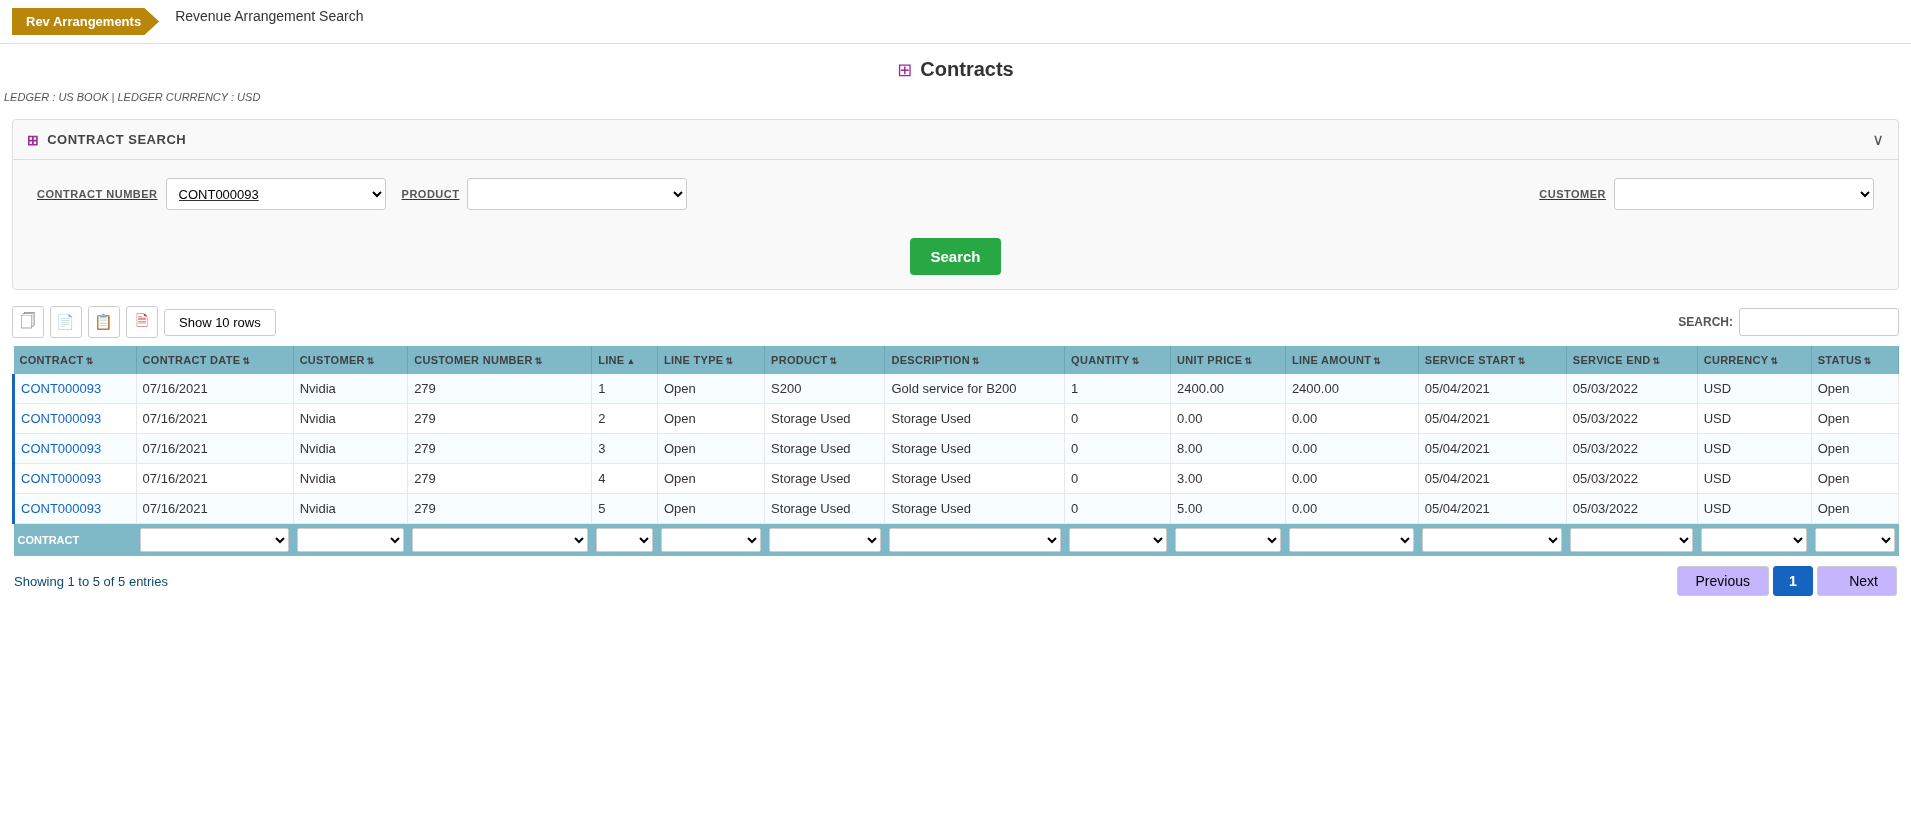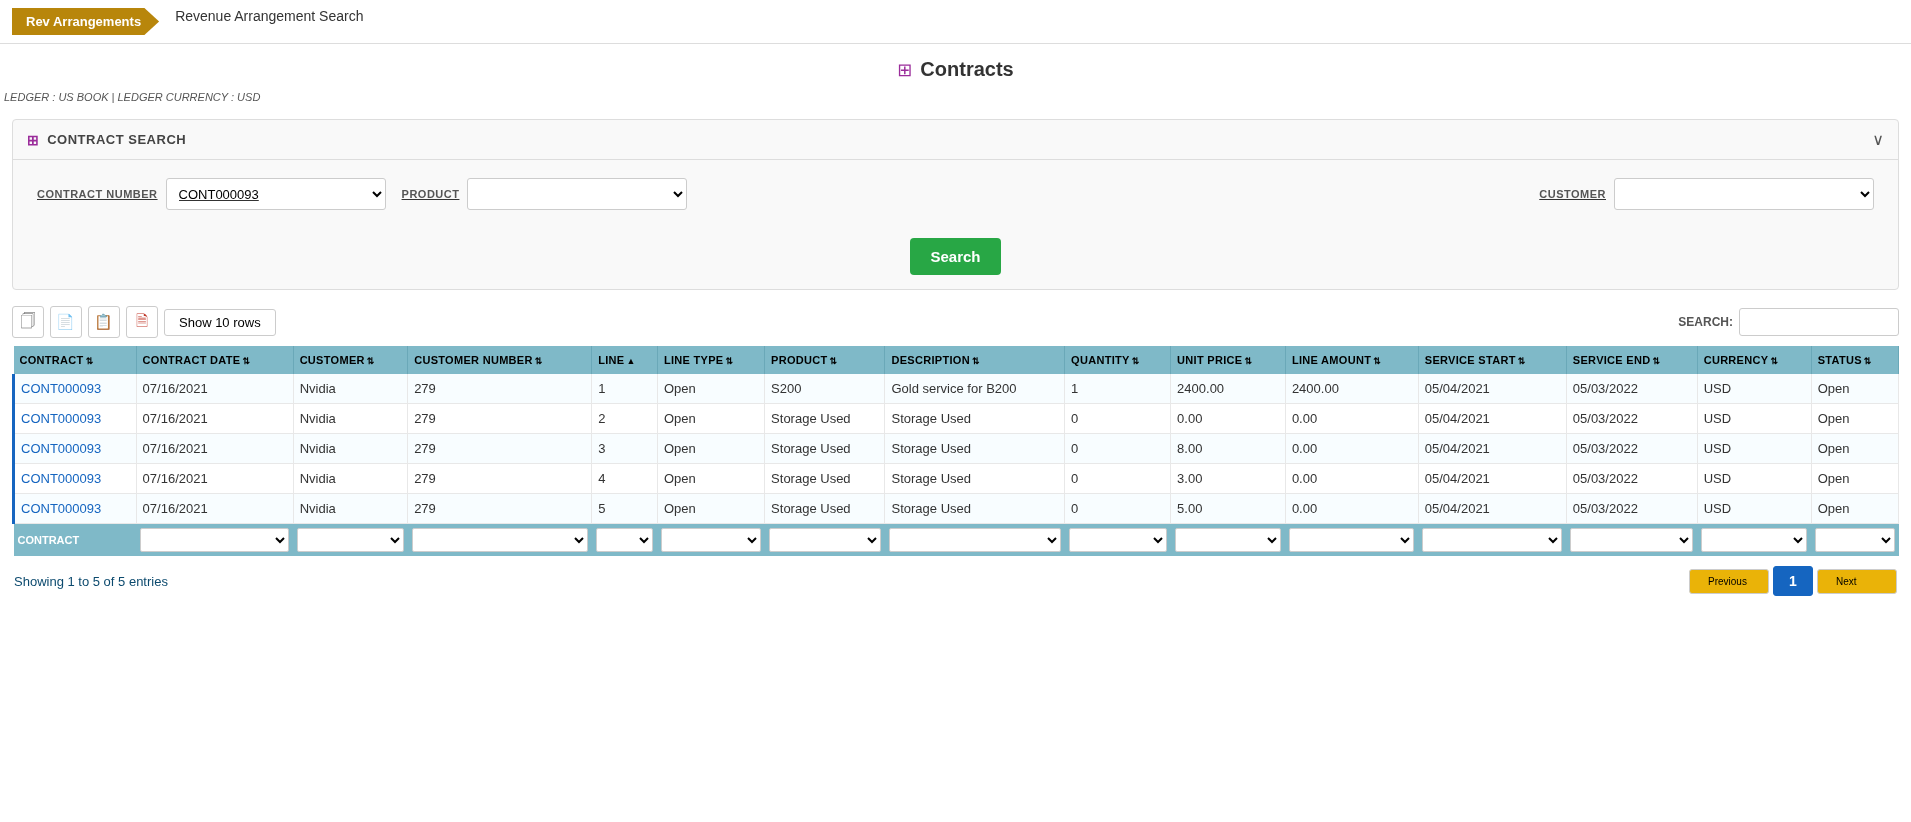--- a/index.html
+++ b/index.html
@@ -102,21 +102,21 @@
     }
 
     
     .table-wrapper {
       margin: 0 12px; overflow-x: auto;
     }
     table {
       width: 100%; border-collapse: collapse; font-size: 12px;
     }
     thead tr {
-      background: #7fb9c8; color: #000000;
+      background: #7fb9c8; color: #404040;
     }
     thead th {
       padding: 8px 6px; text-align: left; font-weight: bold;
       font-size: 11px; letter-spacing: 0.3px; white-space: nowrap;
       border-right: 1px solid #6aa8b8; cursor: pointer; user-select: none;
     }
     thead th .sort-arrow { font-size: 9px; margin-left: 2px; }
     tbody tr {
       border-bottom: 1px solid #e8e8e8;
     }
@@ -140,23 +140,23 @@
     }
 
     
     .pagination-area {
       display: flex; align-items: center; justify-content: space-between;
       padding: 10px 14px 20px;
     }
     .showing-text { font-size: 13px; color: #0c4a6e; }
     .pagination-controls { display: flex; align-items: center; gap: 4px; }
     .page-btn {
-      border: 1px solid #ccc; background: #eab308; border-radius: 3px;
-      padding: 6px 18px; font-size: 10px; cursor: pointer;
-      min-width: 80px; text-align: left;
+      border: 1px solid #ccc; background: #c4b5fd; border-radius: 3px;
+      padding: 6px 18px; font-size: 14px; cursor: pointer;
+      min-width: 80px; text-align: right;
     }
     .page-num {
       background: #1565c0; color: #fff; border: 1px solid #1565c0;
       border-radius: 3px; padding: 6px 14px; font-size: 14px;
       font-weight: bold; cursor: pointer; min-width: 40px; text-align: center;
     }
 
     
     tbody tr td:first-child {
       border-left: 3px solid #1565c0;

